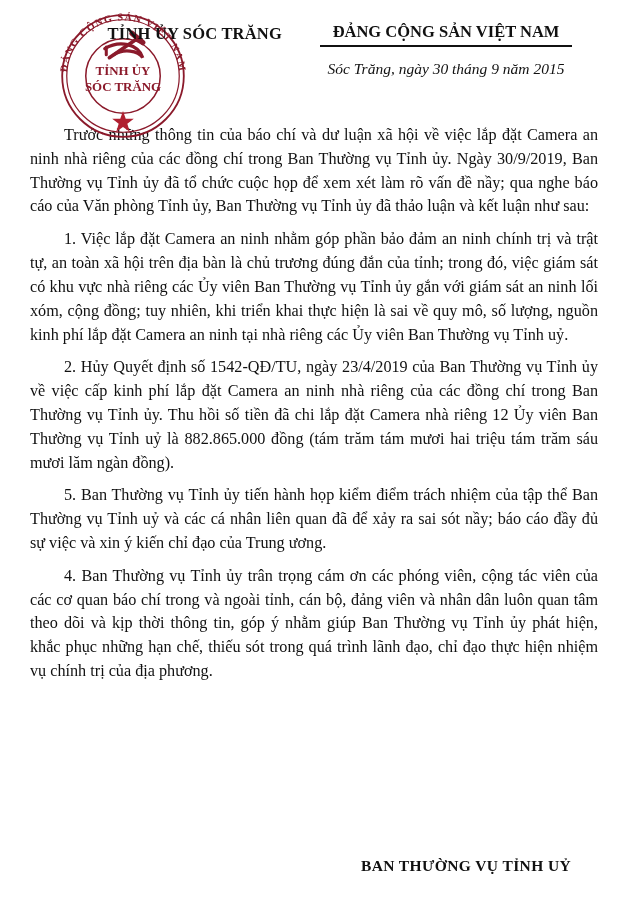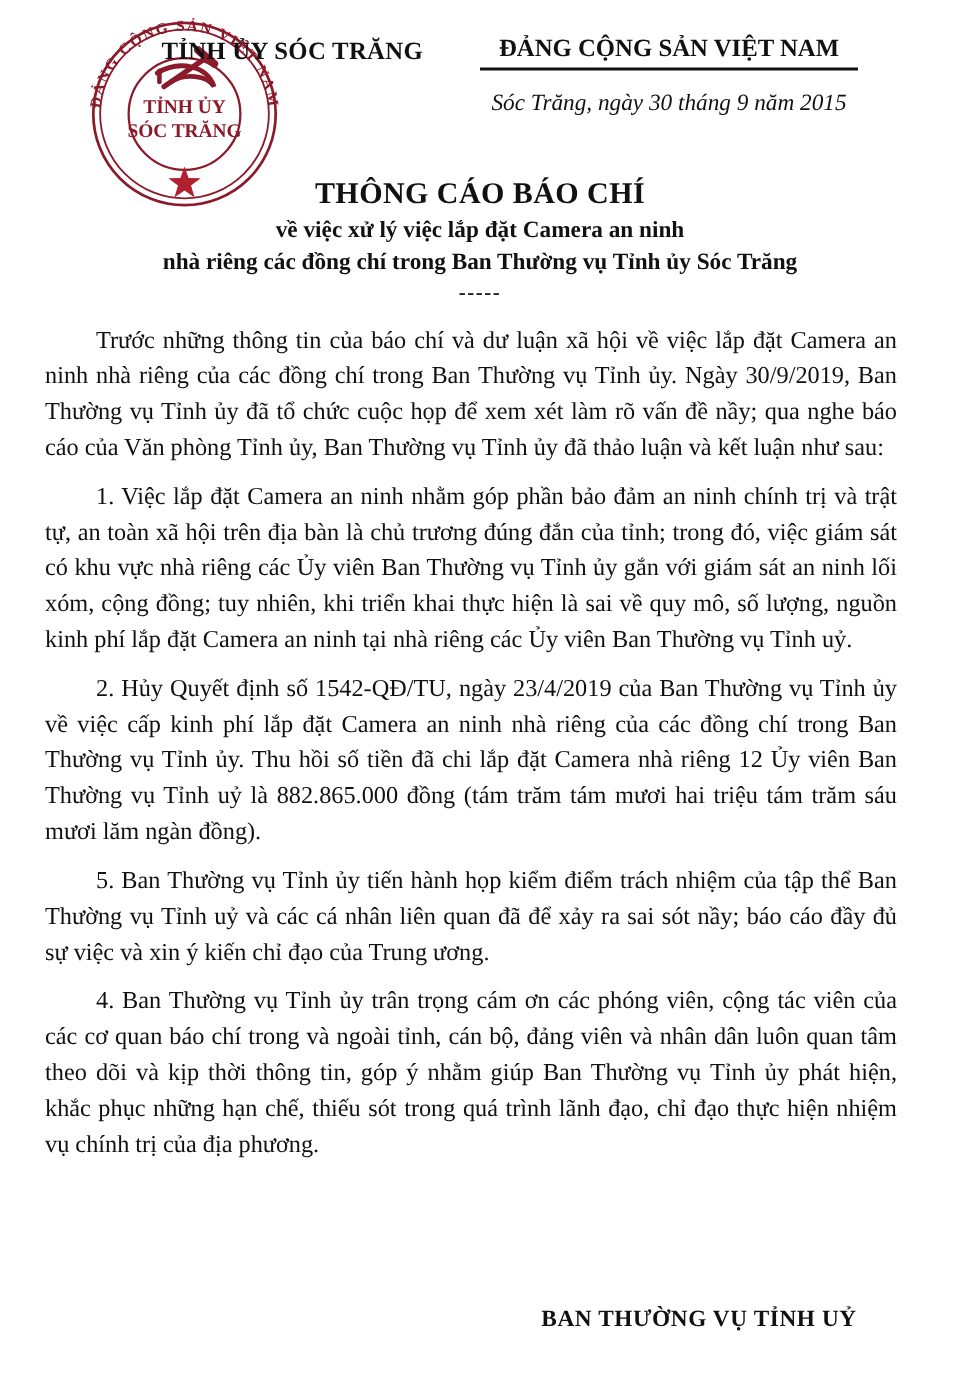--- a/index.html
+++ b/index.html
@@ -110,21 +110,21 @@
     line-height: 1.47;
     margin: 0 0 9px 0;
     text-indent: 34px;
     hyphens: none;
   }
 
   
   .signature {
     position: absolute;
     right: 24px;
-    bottom: 26px;
+    bottom: 40px;
     width: 300px;
     text-align: center;
   }
   .signature-title {
     font-weight: bold;
     font-size: 15.5px;
     letter-spacing: 0.4px;
     white-space: nowrap;
   }
 </style>
@@ -166,26 +166,20 @@
     <div class="org-name">TỈNH ỦY SÓC TRĂNG</div>
 
     <div class="national-name">
       <span>ĐẢNG CỘNG SẢN VIỆT NAM</span>
       <span class="rule"></span>
     </div>
 
     <div class="date-line">Sóc Trăng, ngày  30  tháng 9 năm 2015</div>
   </div>
 
-  <div class="title-block">
-    <div class="doc-title">THÔNG CÁO BÁO CHÍ</div>
-    <div class="doc-subtitle">về việc xử lý việc lắp đặt Camera an ninh</div>
-    <div class="doc-subtitle">nhà riêng các đồng chí trong Ban Thường vụ Tỉnh ủy Sóc Trăng</div>
-    <div class="title-dashes">-----</div>
-  </div>
 
   <div class="body-text">
     <p class="para">Trước những thông tin của báo chí và dư luận xã hội về việc lắp đặt Camera an ninh nhà riêng của các đồng chí trong Ban Thường vụ Tỉnh ủy. Ngày 30/9/2019, Ban Thường vụ Tỉnh ủy đã tổ chức cuộc họp để xem xét làm rõ vấn đề nầy; qua nghe báo cáo của Văn phòng Tỉnh ủy, Ban Thường vụ Tỉnh ủy đã thảo luận và kết luận như sau:</p>
     <p class="para">1. Việc lắp đặt Camera an ninh nhằm góp phần bảo đảm an ninh chính trị và trật tự, an toàn xã hội trên địa bàn là chủ trương đúng đắn của tỉnh; trong đó, việc giám sát có khu vực nhà riêng các Ủy viên Ban Thường vụ Tỉnh ủy gắn với giám sát an ninh lối xóm, cộng đồng; tuy nhiên, khi triển khai thực hiện là sai về quy mô, số lượng, nguồn kinh phí lắp đặt Camera an ninh tại nhà riêng các Ủy viên Ban Thường vụ Tỉnh uỷ.</p>
     <p class="para">2. Hủy Quyết định số 1542-QĐ/TU, ngày 23/4/2019 của Ban Thường vụ Tỉnh ủy về việc cấp kinh phí lắp đặt Camera an ninh nhà riêng của các đồng chí trong Ban Thường vụ Tỉnh ủy. Thu hồi số tiền đã chi lắp đặt Camera nhà riêng 12 Ủy viên Ban Thường vụ Tỉnh uỷ là 882.865.000 đồng (tám trăm tám mươi hai triệu tám trăm sáu mươi lăm ngàn đồng).</p>
     <p class="para">5. Ban Thường vụ Tỉnh ủy tiến hành họp kiểm điểm trách nhiệm của tập thể Ban Thường vụ Tỉnh uỷ và các cá nhân liên quan đã để xảy ra sai sót nầy; báo cáo đầy đủ sự việc và xin ý kiến chỉ đạo của Trung ương.</p>
     <p class="para">4. Ban Thường vụ Tỉnh ủy trân trọng cám ơn các phóng viên, cộng tác viên của các cơ quan báo chí trong và ngoài tỉnh, cán bộ, đảng viên và nhân dân luôn quan tâm theo dõi và kịp thời thông tin, góp ý nhằm giúp Ban Thường vụ Tỉnh ủy phát hiện, khắc phục những hạn chế, thiếu sót trong quá trình lãnh đạo, chỉ đạo thực hiện nhiệm vụ chính trị của địa phương.</p>
   </div>
 
   <div class="signature">

